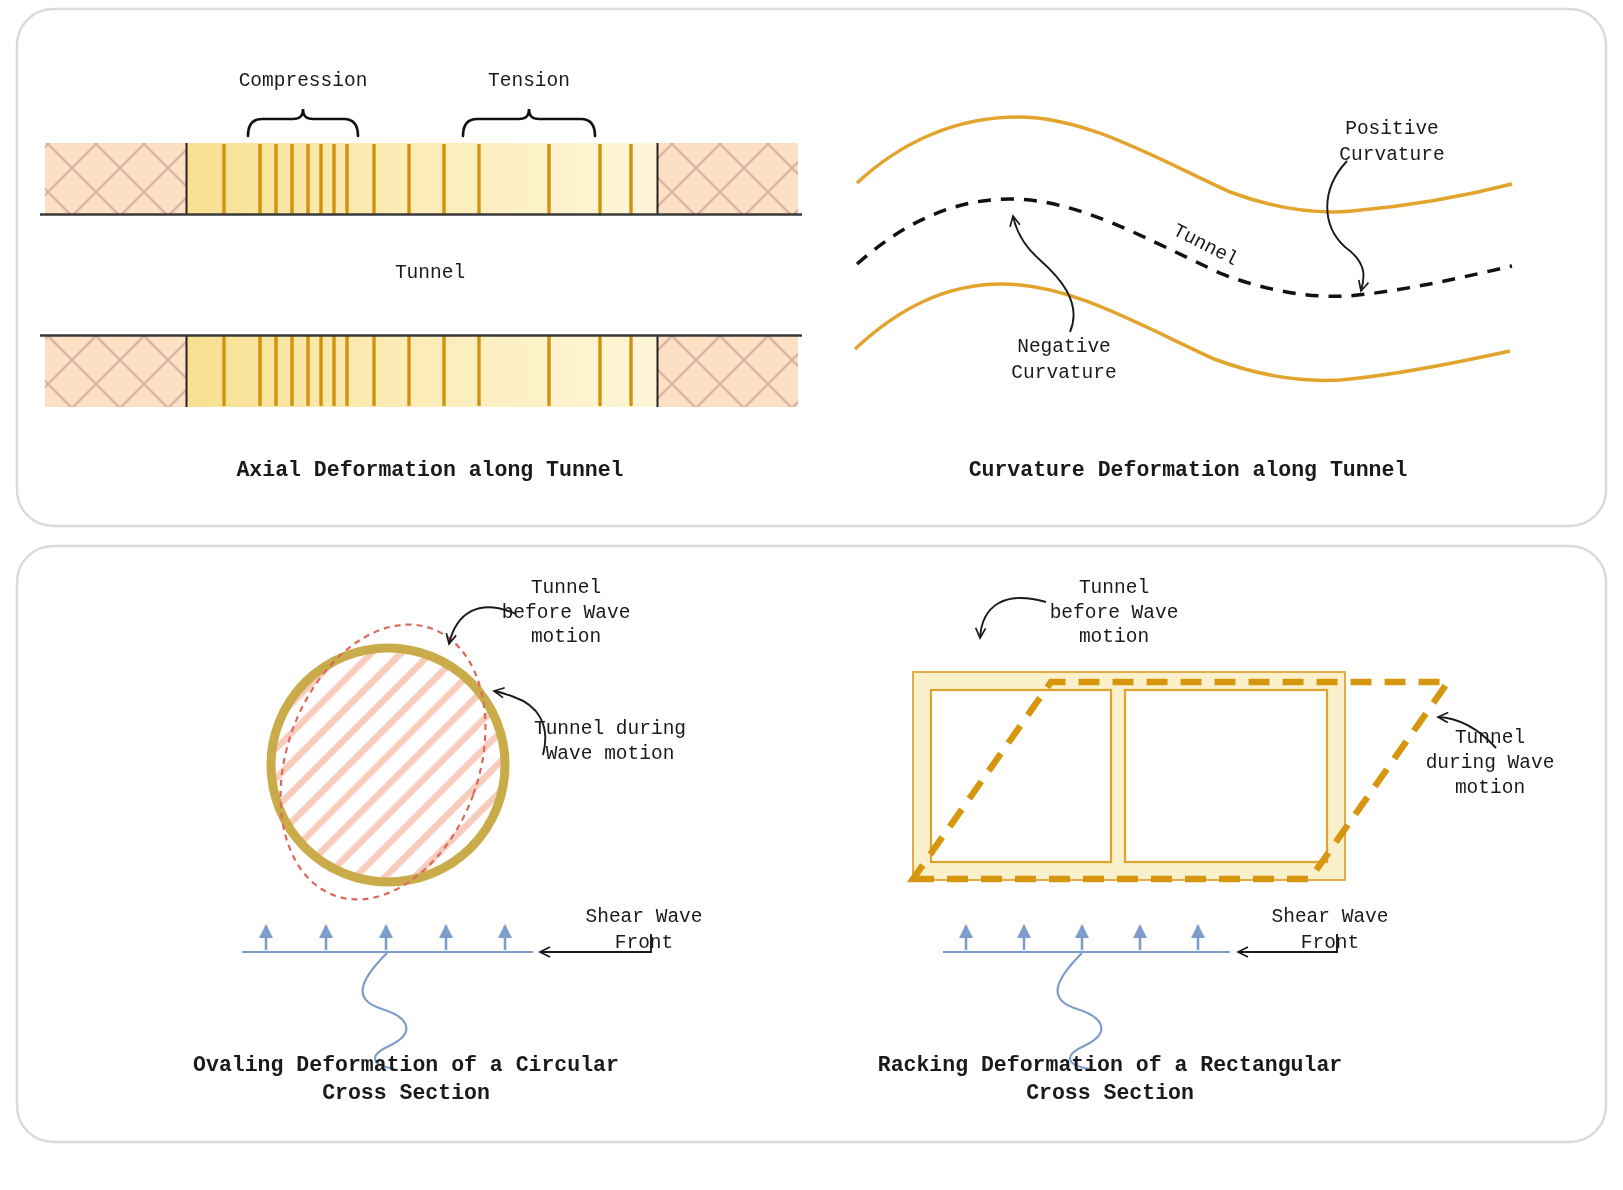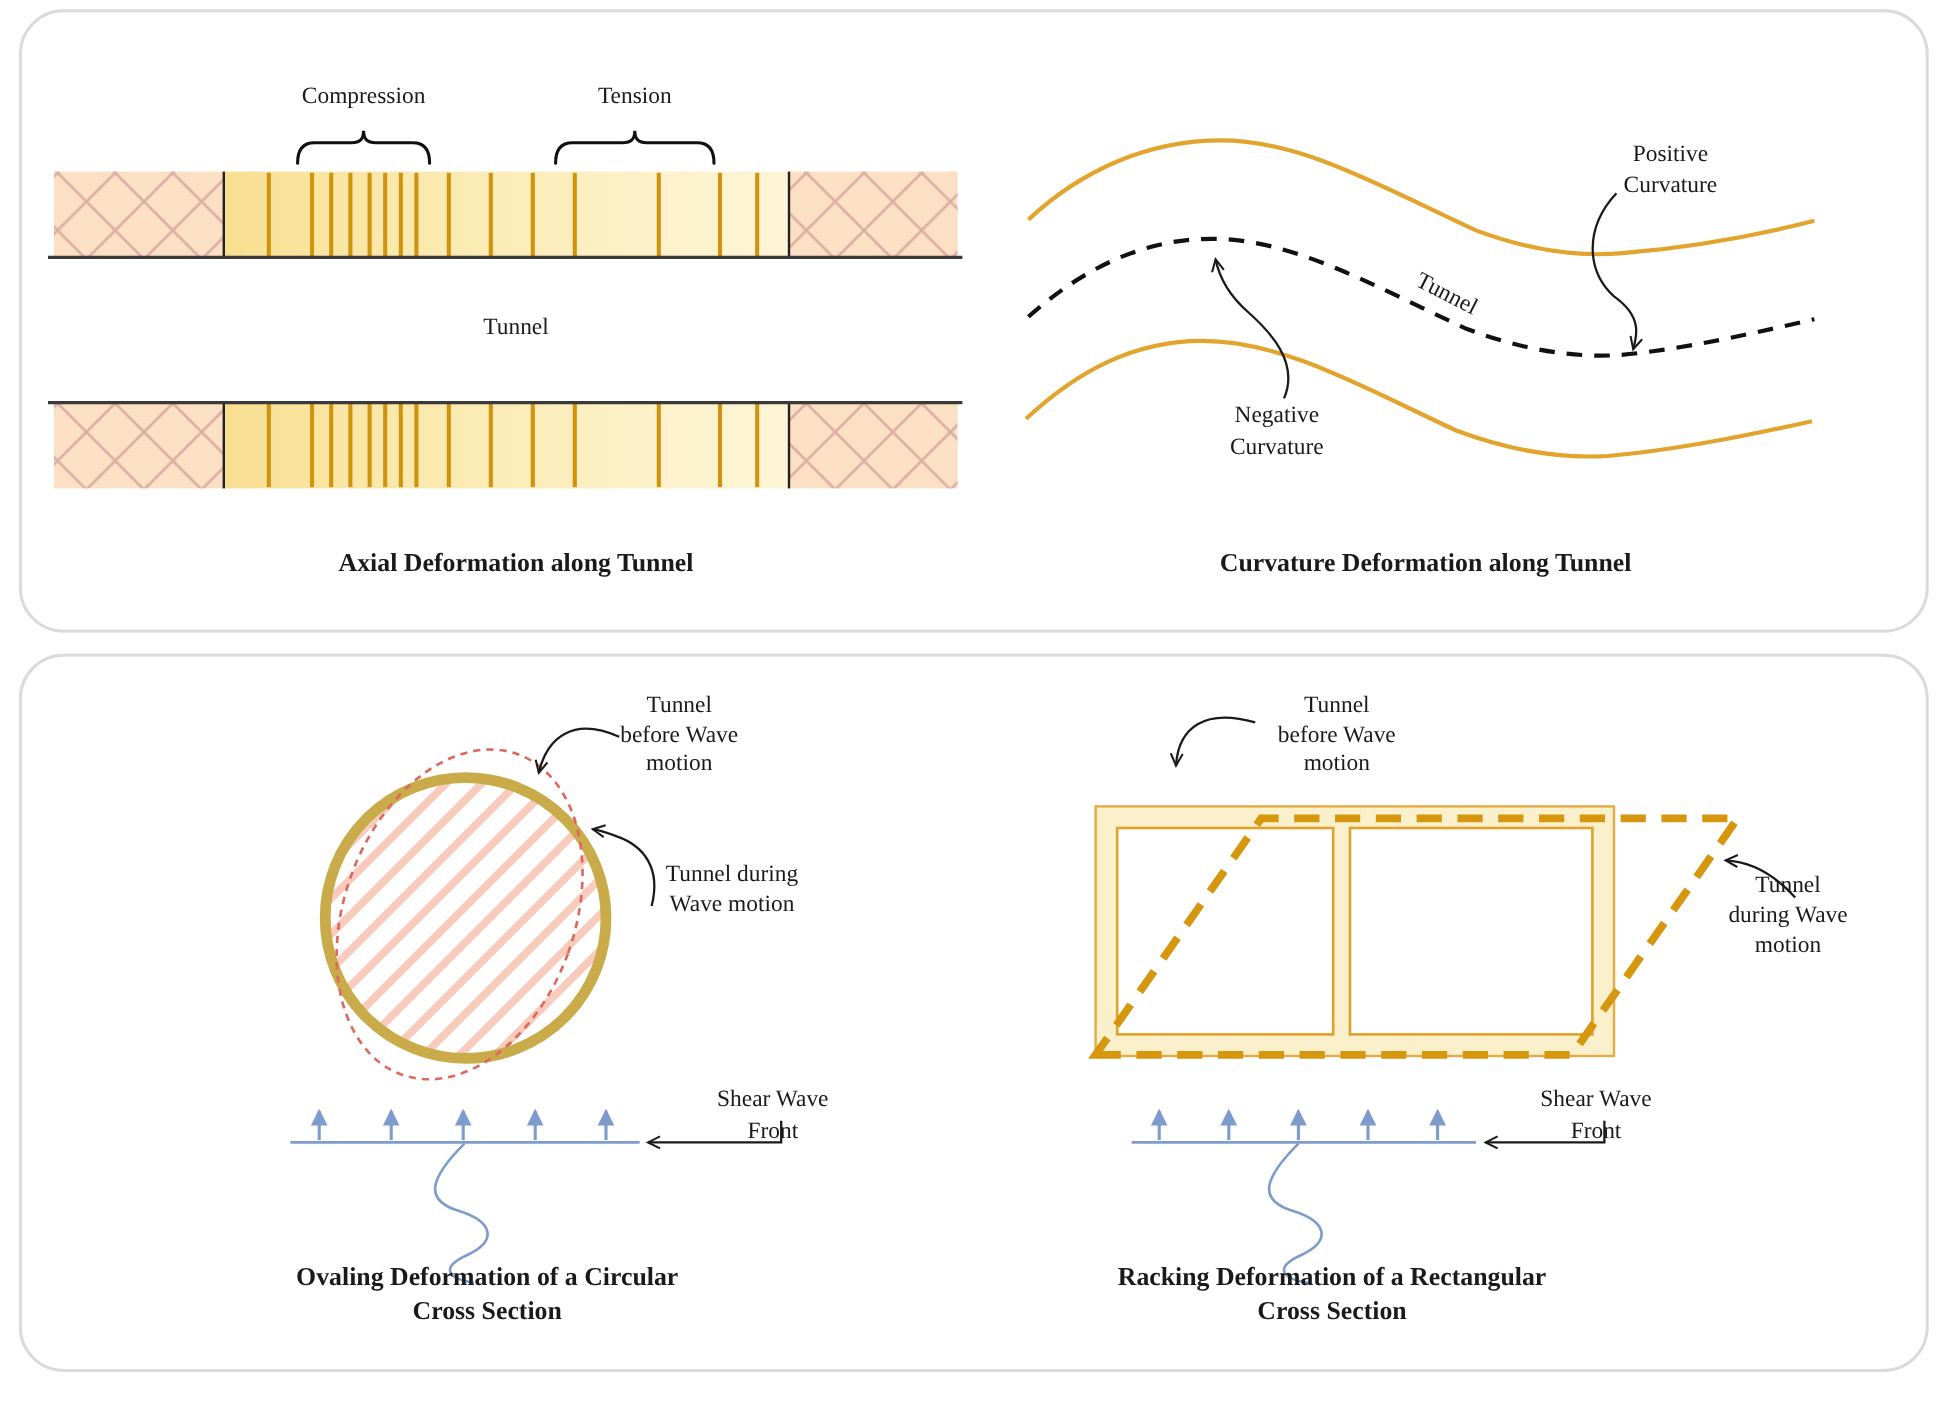--- a/index.html
+++ b/index.html
@@ -1,17 +1,17 @@
 <!DOCTYPE html>
 <html><head>
 <meta charset="utf-8">
 <style>
   html,body{margin:0;padding:0;background:#ffffff;}
   #stage{position:relative;width:1414px;height:1190px;background:#ffffff;
-         font-family:Liberation Serif, serif;}
+         font-family:Liberation Mono, monospace;}
   svg{position:absolute;left:0;top:0;}
   text{fill:#1a1a1a;}
   .lbl{font-size:19.5px;}
   .ttl{font-size:21.5px;font-weight:bold;}
   .rot{font-size:19.5px;}
 </style>
 </head>
 <body>
 
 <div id="stage">

